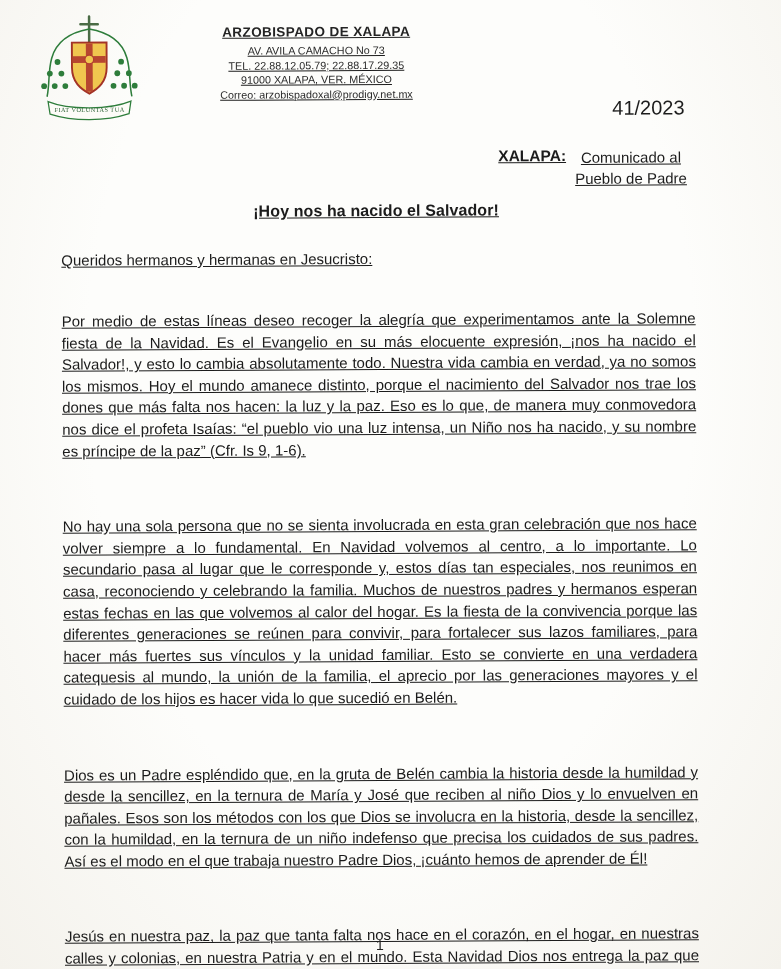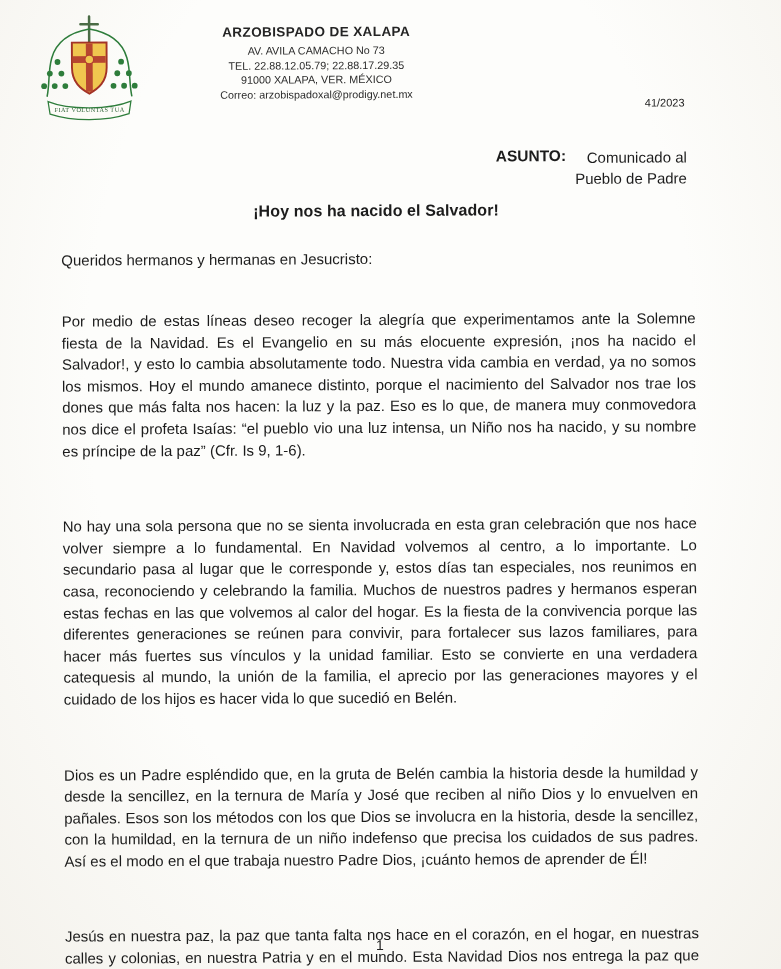--- a/index.html
+++ b/index.html
@@ -14,20 +14,21 @@
 
   body {
     background: radial-gradient(ellipse at 50% 38%, #fdfdfb 55%, #f4f2ec 100%);
     position: relative;
   }
 
   .page {
     position: relative;
     width: 754px;
     height: 969px;
+    text-decoration: underline;
   }
 
   .scan-content {
     transform: rotate(-0.3deg);
     transform-origin: 50% 40%;
     position: relative;
     height: 100%;
   }
 
   
@@ -62,37 +63,37 @@
     font-size: 10.8px;
     line-height: 14.5px;
     color: #2b2b2b;
   }
 
   
   .ref-number {
     position: absolute;
     top: 98px;
     right: 68px;
-    font-size: 11px;
+    font-size: 20px;
     color: #1d1d1d;
   }
 
   .subject-block {
     display: flex;
     justify-content: flex-end;
     align-items: flex-start;
     gap: 9px;
     padding-right: 66px;
     margin-top: 18px;
     font-size: 15px;
   }
 
   .subject-label { font-weight: bold; font-size: 15.5px; }
 
-  .subject-lines { text-align: right; line-height: 21px; }
+  .subject-lines { text-align: center; line-height: 21px; }
 
   
   .letter-title {
     text-align: center;
     font-weight: bold;
     font-size: 16px;
     margin-top: 12px;
     letter-spacing: 0.1px;
   }
 
@@ -175,21 +176,21 @@
         <div class="lh-line">AV. AVILA CAMACHO No 73</div>
         <div class="lh-line">TEL. 22.88.12.05.79; 22.88.17.29.35</div>
         <div class="lh-line">91000 XALAPA, VER. MÉXICO</div>
         <div class="lh-line">Correo: arzobispadoxal@prodigy.net.mx</div>
       </div>
     </header>
 
     <div class="ref-number">41/2023</div>
 
     <div class="subject-block">
-      <span class="subject-label">ASUNTO:</span>
+      <span class="subject-label">XALAPA:</span>
       <span class="subject-lines">
         <span>Comunicado al</span><br>
         <span>Pueblo de Padre</span>
       </span>
     </div>
 
     <h1 class="letter-title">¡Hoy nos ha nacido el Salvador!</h1>
 
     <div class="salutation">Queridos hermanos y hermanas en Jesucristo:</div>
 

